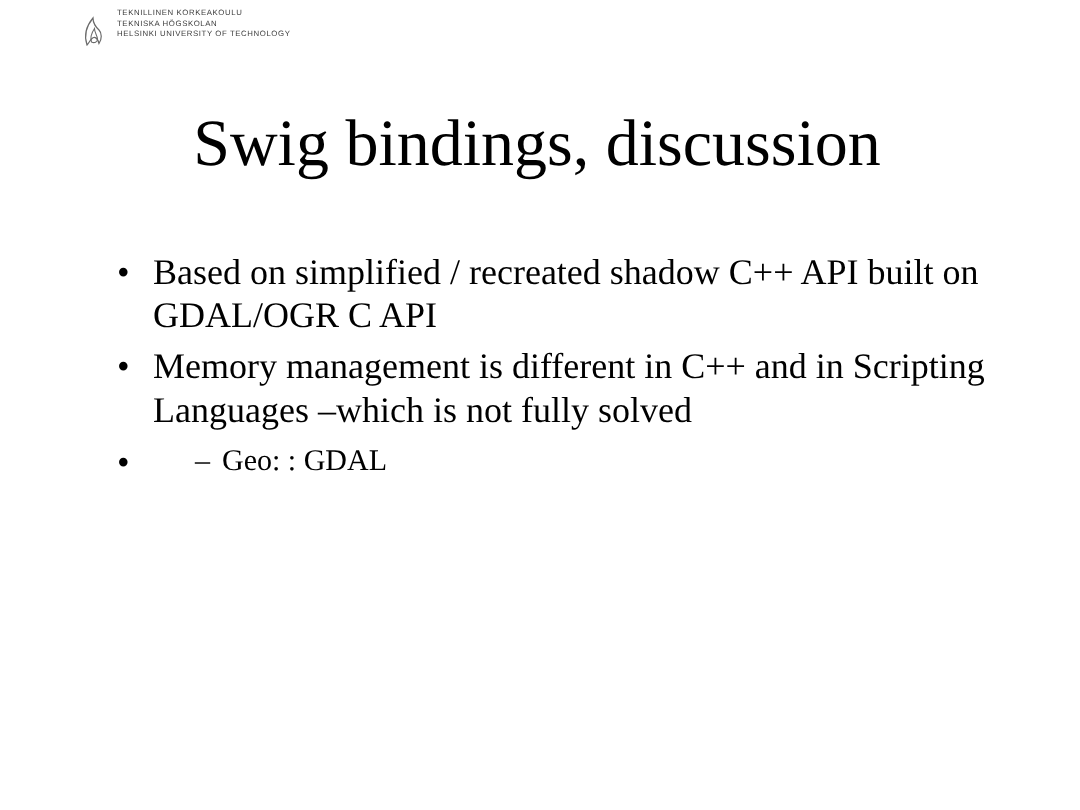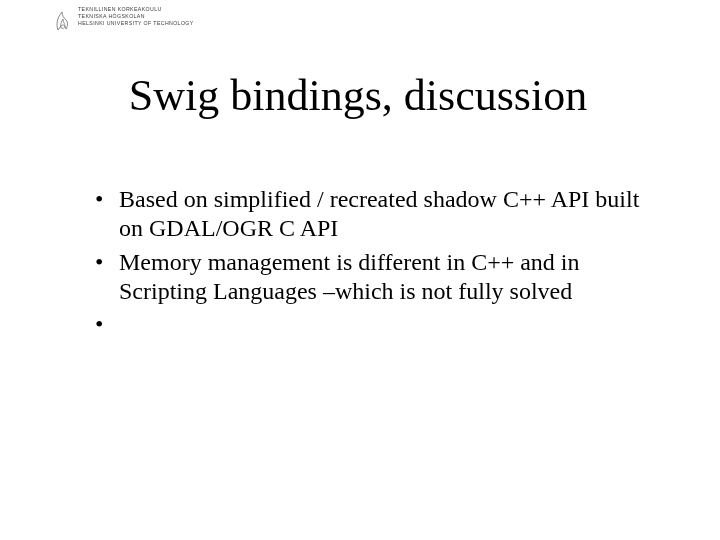--- a/index.html
+++ b/index.html
@@ -50,21 +50,21 @@
   .body {
     position: absolute;
     top: 168px;
     left: 78px;
     width: 580px;
     font-size: 24px;
     line-height: 1.22;
   }
   ul.level1 {
     list-style: none;
-    margin: 17px;
+    margin: 0;
     padding: 0;
   }
   ul.level1 > li {
     position: relative;
     padding-left: 24px;
     margin: 0 0 4px 0;
   }
   ul.level1 > li::before {
     content: "•";
     position: absolute;
@@ -109,17 +109,20 @@
     </div>
   </div>
 
   <div class="title">Swig bindings, discussion</div>
 
   <div class="body">
     <ul class="level1">
       <li><span>Based on simplified / recreated shadow C++ API built on GDAL/OGR C API</span></li>
       <li><span>Memory management is different in C++ and in Scripting Languages –which is not fully solved</span></li>
       <li>
+        <ul class="level2">
+          <li><span>Geo: : GDAL</span></li>
+        </ul>
       </li>
     </ul>
   </div>
 
 </div>
 
 </body></html>

